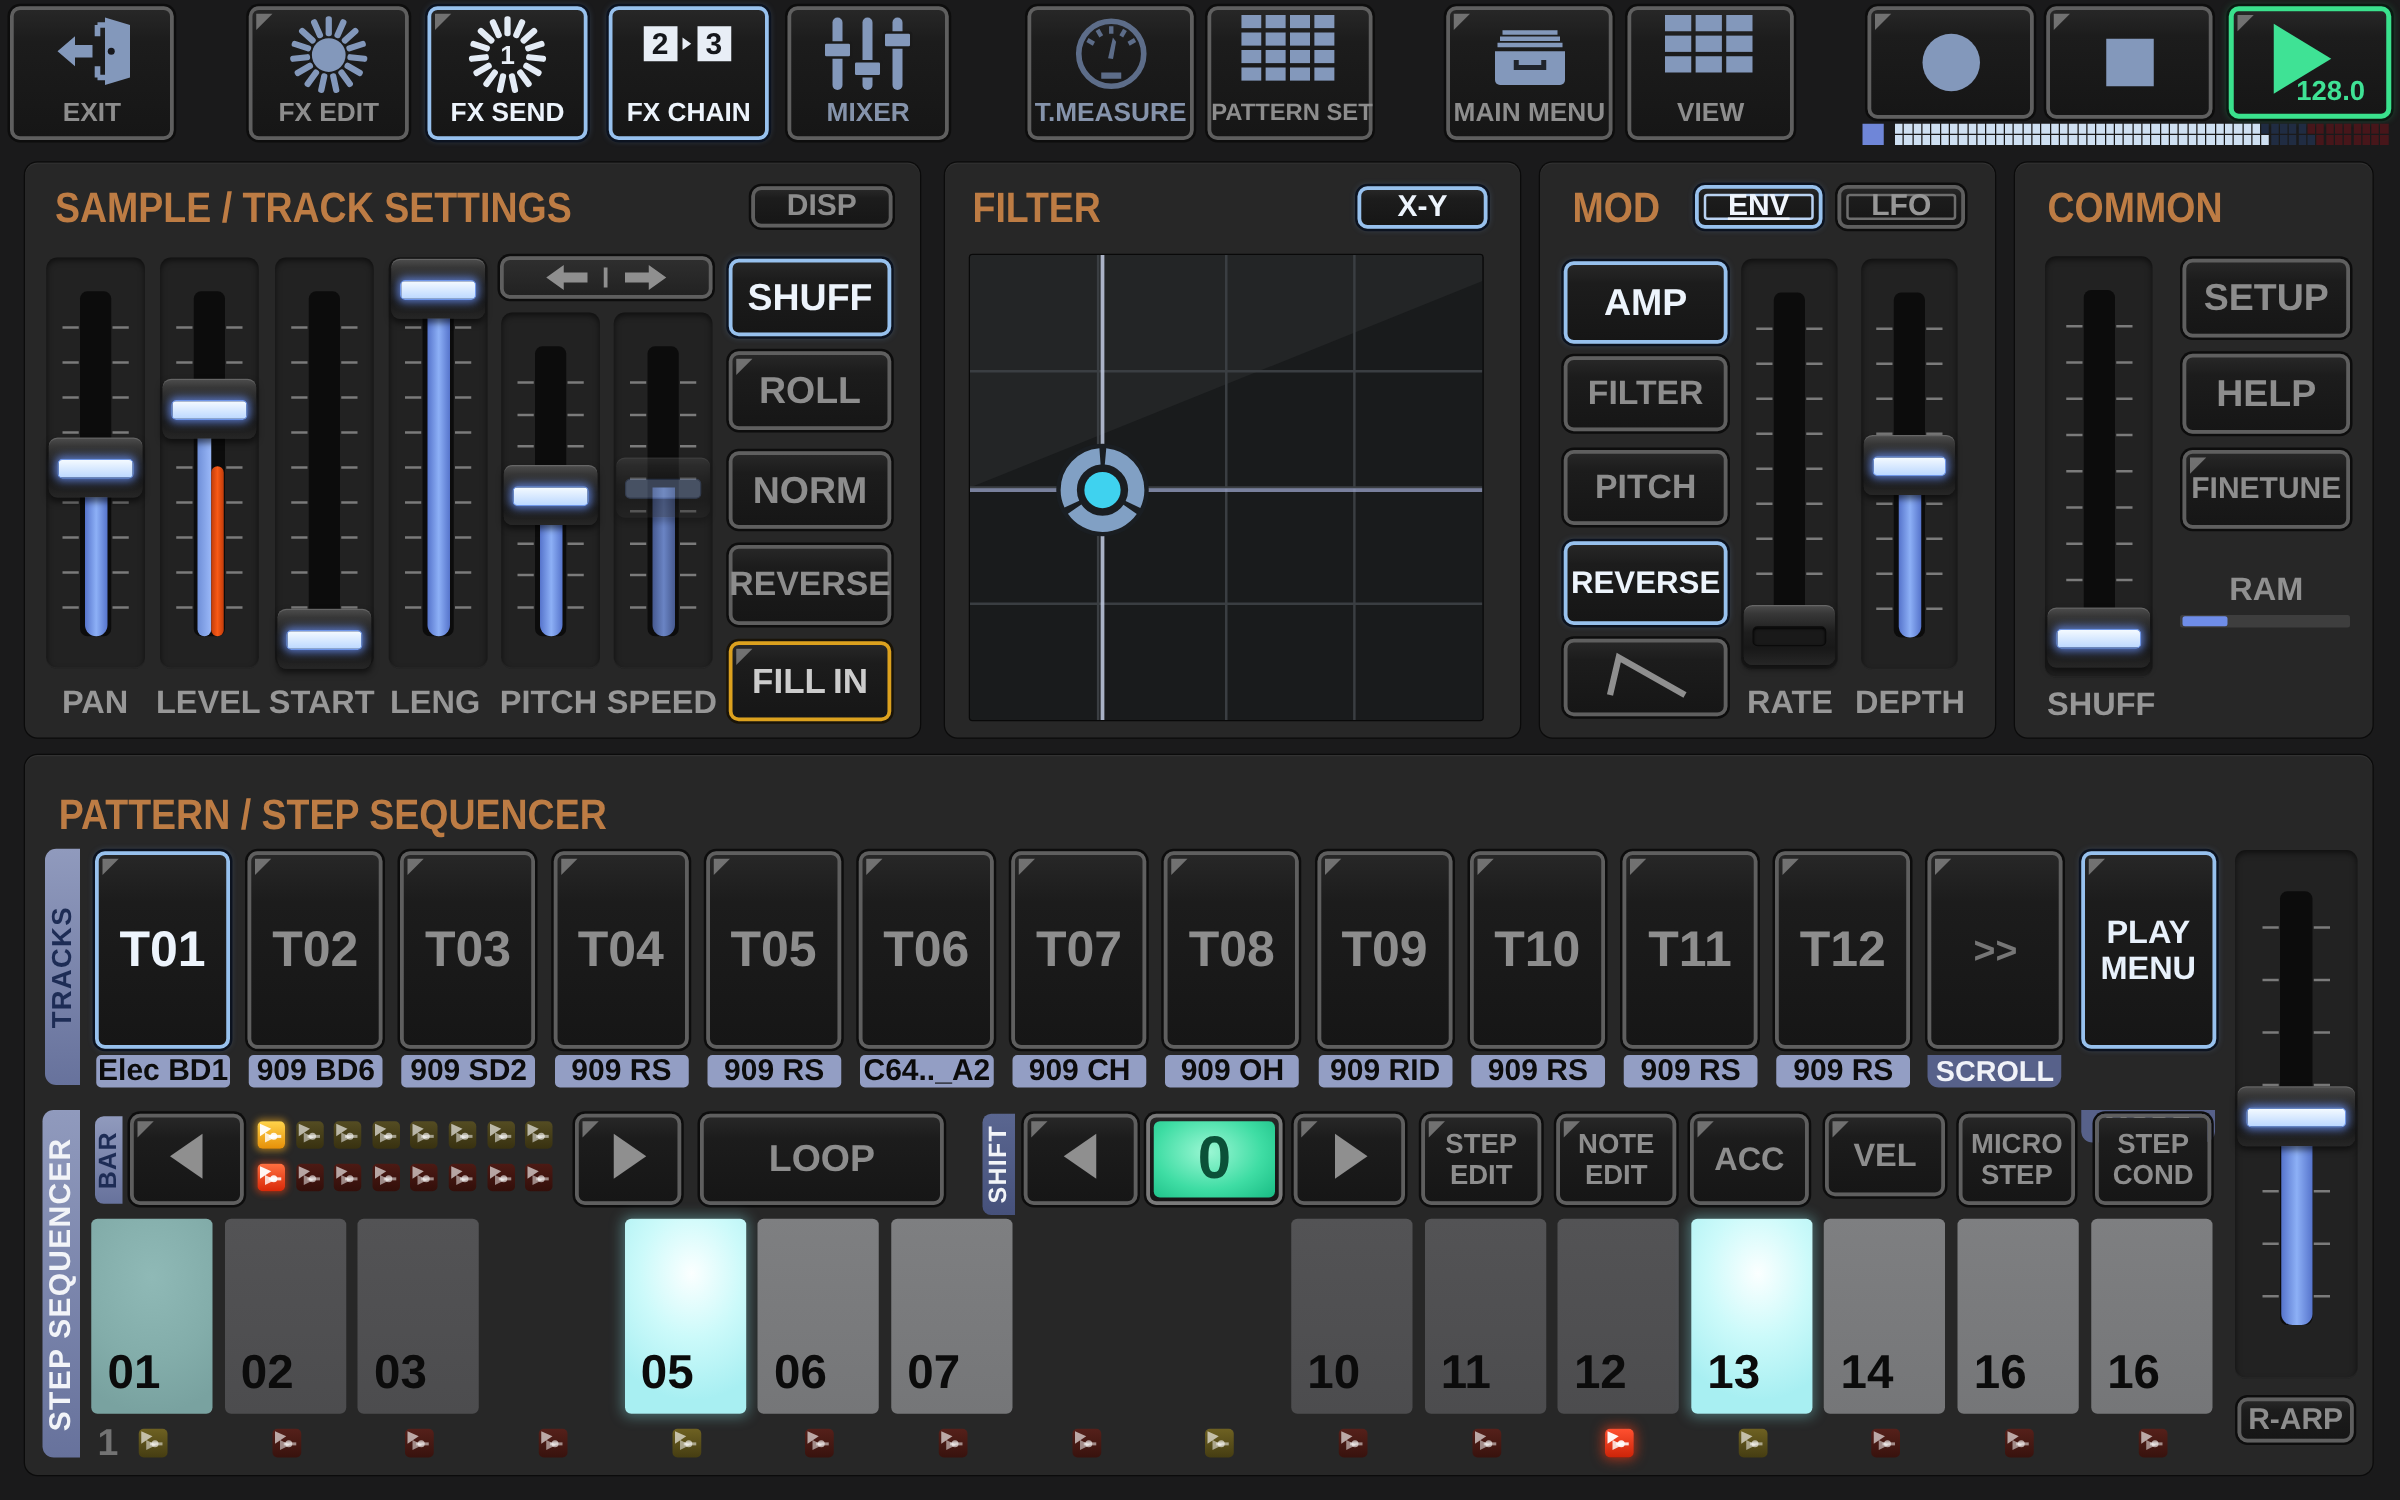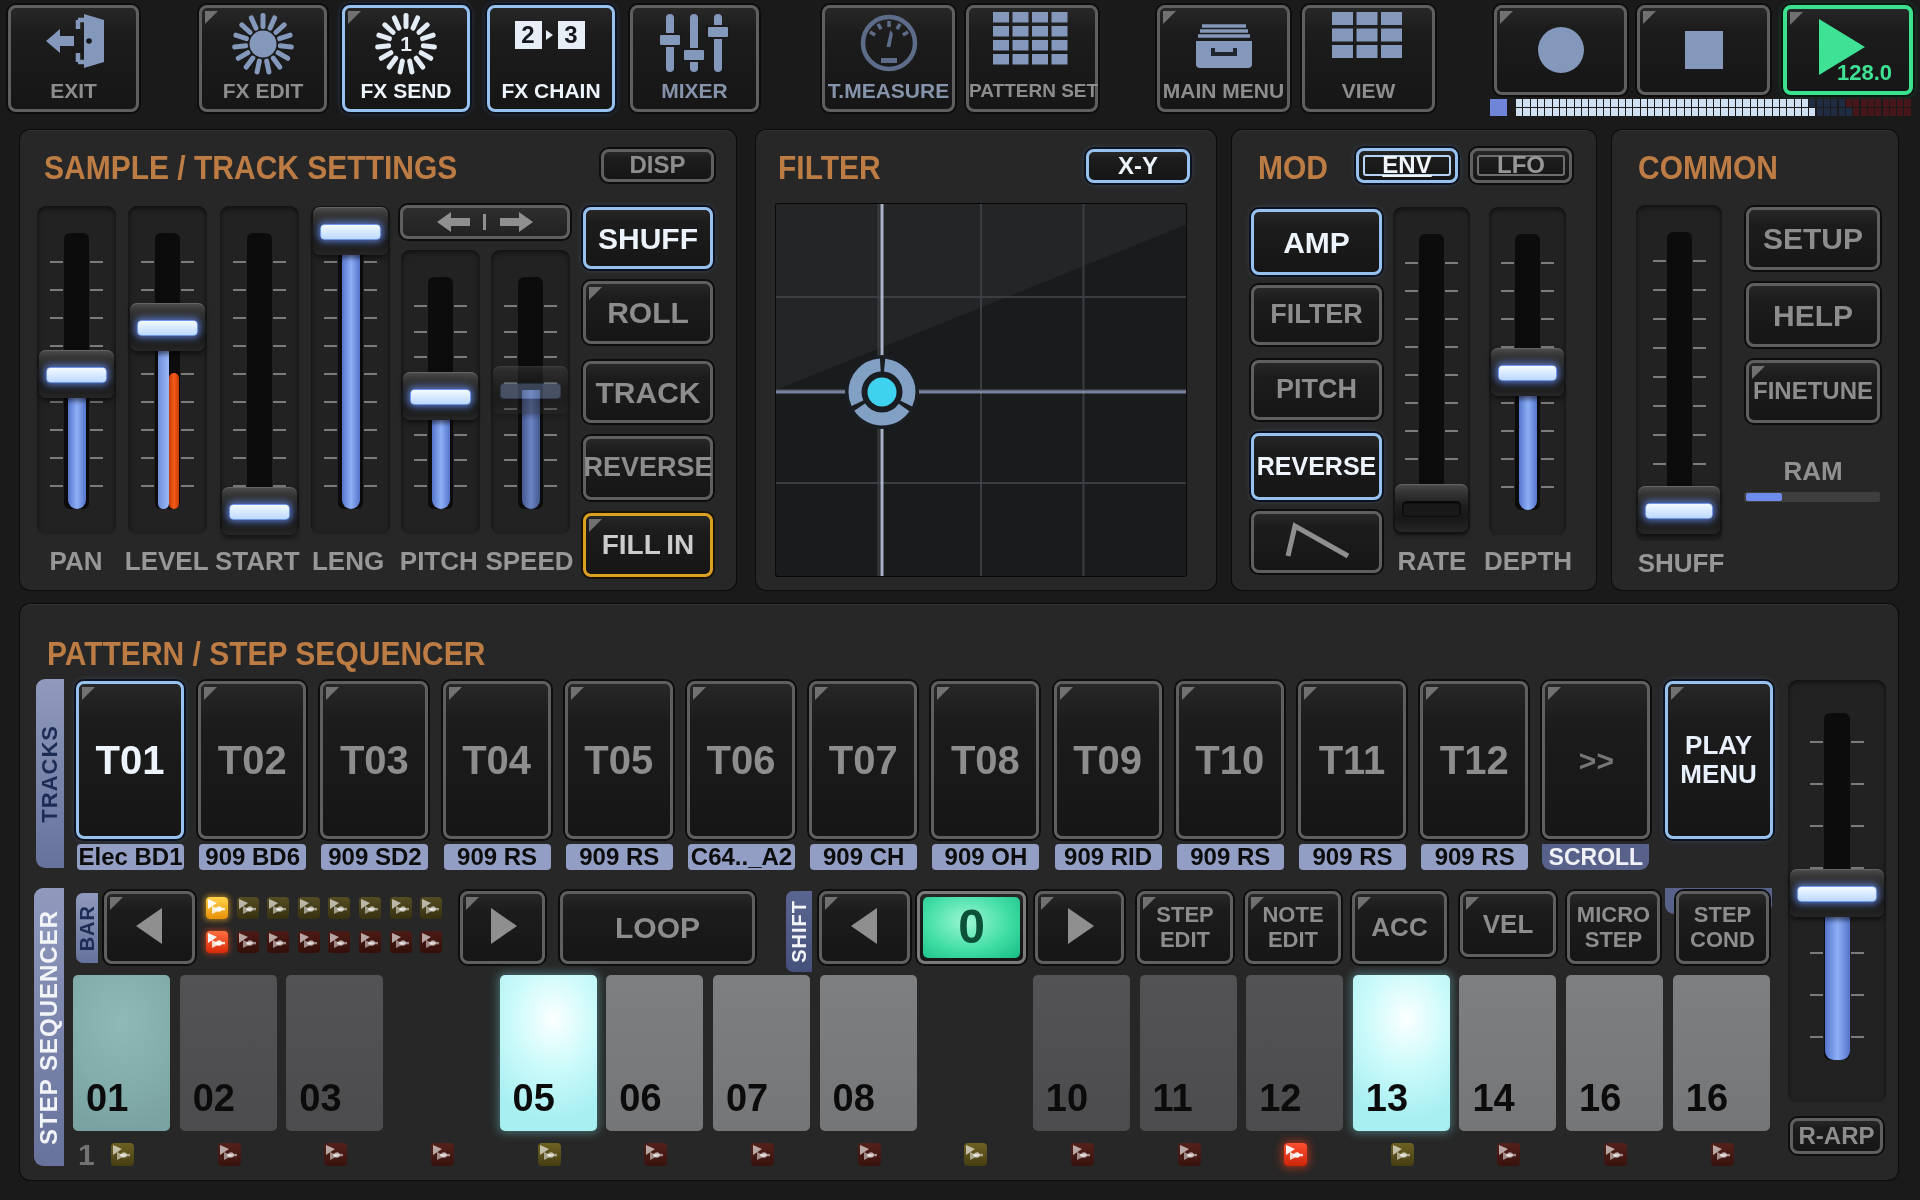--- a/index.html
+++ b/index.html
@@ -494,21 +494,21 @@
       </div>
     </div>
     <div class="b blue" style="left: 583px; top: 207px; width: 130px; height: 62px; position: absolute; font-size: 30px;">
       <div style="position: relative;">SHUFF</div>
     </div>
     <div class="b" style="left: 583px; top: 281px; width: 130px; height: 63px; position: absolute; font-size: 30px;">
       <div class="corner" style=""></div>
       <div style="position: relative;">ROLL</div>
     </div>
     <div class="b" style="left: 583px; top: 361px; width: 130px; height: 62px; position: absolute; font-size: 30px;">
-      <div style="position: relative;">TRACK</div>
+      <div style="position: relative;">NORM</div>
     </div>
     <div class="b" style="left: 583px; top: 436px; width: 130px; height: 64px; position: absolute; font-size: 27px;">
       <div style="position: relative;">REVERSE</div>
     </div>
     <div class="b orange" style="left: 583px; top: 513px; width: 130px; height: 64px; position: absolute; font-size: 28px;">
       <div class="corner" style=""></div>
       <div style="position: relative;">FILL IN</div>
     </div>
     <div class="lbl" style="left: 76px; top: 546px; transform: translateX(-50%);">PAN</div>
     <div class="lbl" style="left: 166.7px; top: 546px; transform: translateX(-50%);">LEVEL</div>
@@ -894,23 +894,20 @@
     </div>
     <div class="pad" style="left: 499.6px; top: 975px; width: 97px; height: 156px; position: absolute; background: radial-gradient(85% 65% at 55% 28%, rgb(251, 255, 255) 0%, rgb(204, 250, 250) 50%, rgb(168, 239, 242) 100%); box-shadow: rgba(140, 240, 245, 0.35) 0px 0px 10px 2px;">
       <div style="position: absolute; left: 13px; bottom: 11px;">05</div>
     </div>
     <div class="pad" style="left: 606.25px; top: 975px; width: 97px; height: 156px; position: absolute; background: linear-gradient(rgb(126, 127, 129), rgb(117, 118, 120));">
       <div style="position: absolute; left: 13px; bottom: 11px;">06</div>
     </div>
     <div class="pad" style="left: 712.9px; top: 975px; width: 97px; height: 156px; position: absolute; background: linear-gradient(rgb(126, 127, 129), rgb(117, 118, 120));">
       <div style="position: absolute; left: 13px; bottom: 11px;">07</div>
     </div>
-    <div class="pad" style="left: 819.55px; top: 975px; width: 97px; height: 156px; position: absolute; background: linear-gradient(rgb(126, 127, 129), rgb(117, 118, 120));">
-      <div style="position: absolute; left: 13px; bottom: 11px;">08</div>
-    </div>
     <div class="pad" style="left: 1032.85px; top: 975px; width: 97px; height: 156px; position: absolute; background: linear-gradient(rgb(83, 83, 85), rgb(76, 76, 78));">
       <div style="position: absolute; left: 13px; bottom: 11px;">10</div>
     </div>
     <div class="pad" style="left: 1139.5px; top: 975px; width: 97px; height: 156px; position: absolute; background: linear-gradient(rgb(83, 83, 85), rgb(76, 76, 78));">
       <div style="position: absolute; left: 13px; bottom: 11px;">11</div>
     </div>
     <div class="pad" style="left: 1246.15px; top: 975px; width: 97px; height: 156px; position: absolute; background: linear-gradient(rgb(83, 83, 85), rgb(76, 76, 78));">
       <div style="position: absolute; left: 13px; bottom: 11px;">12</div>
     </div>
     <div class="pad" style="left: 1352.8px; top: 975px; width: 97px; height: 156px; position: absolute; background: radial-gradient(85% 65% at 55% 28%, rgb(251, 255, 255) 0%, rgb(204, 250, 250) 50%, rgb(168, 239, 242) 100%); box-shadow: rgba(140, 240, 245, 0.35) 0px 0px 10px 2px;">

